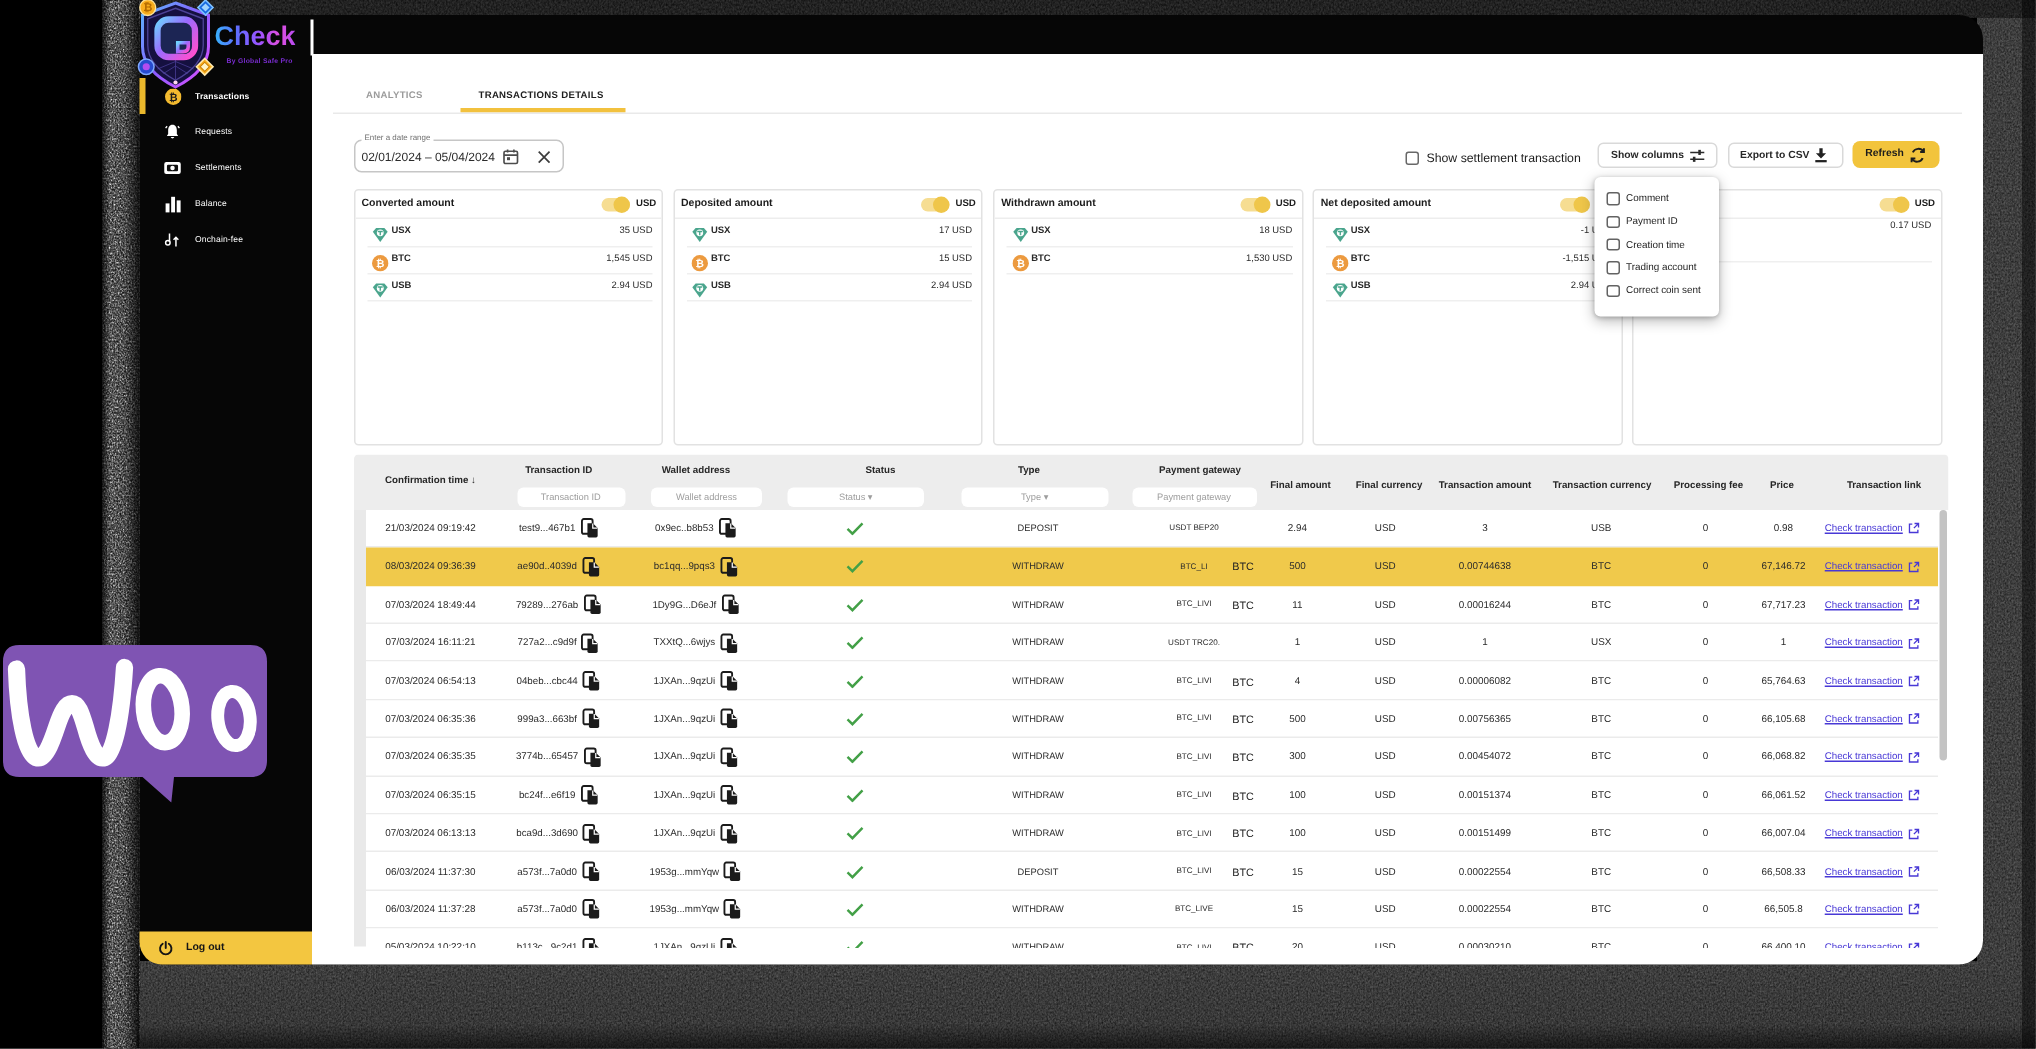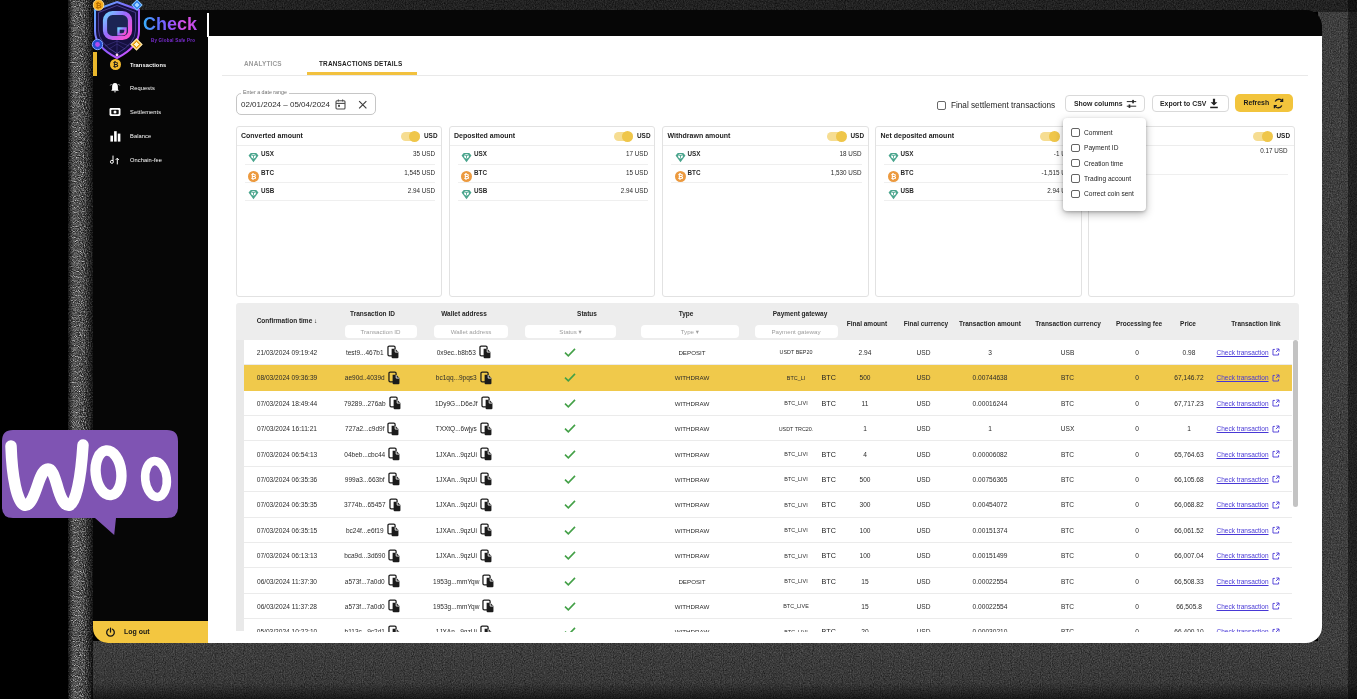--- a/index.html
+++ b/index.html
@@ -176,21 +176,21 @@
  <rect x="1" y="1.8" width="9" height="8.2" rx="1" fill="none" stroke="#4c4c4c" stroke-width="1.1"></rect>
  <path d="M1 4.4 H10" stroke="#4c4c4c" stroke-width="1.1"></path>
  <path d="M3.4 0.6 V2.6 M7.6 0.6 V2.6" stroke="#4c4c4c" stroke-width="1.1"></path>
  <rect x="3" y="5.8" width="2" height="2" fill="#4c4c4c"></rect>
 </svg>
 <svg class="abs" style="left:357.5px;top:99.5px" width="9.5" height="9.5" viewBox="0 0 10 10">
  <path d="M1.2 1.2 L8.8 8.8 M8.8 1.2 L1.2 8.8" stroke="#3c3c3c" stroke-width="1.2"></path>
 </svg>
 
 <div class="abs" style="left:936.5px;top:100.5px;width:9.5px;height:9.5px;border:1.4px solid #686868;border-radius:2px;background:#fff;"></div>
-<div class="abs" style="left:951px;top:101px;font-size:8.2px;color:#1d1d1d;">Final settlement transactions</div>
+<div class="abs" style="left:951px;top:101px;font-size:8.2px;color:#1d1d1d;">Show settlement transaction</div>
 
 <div class="abs" style="left:1064.5px;top:94.5px;width:80.5px;height:17.5px;border:1px solid #d9d9d9;border-radius:4px;background:#fff;"></div>
 <div class="abs" style="left:1074px;top:99.8px;font-size:6.9px;font-weight:700;color:#272727;">Show columns</div>
 <svg class="abs" style="left:1125.5px;top:98.5px" width="11" height="10" viewBox="0 0 11 10">
  <path d="M0.8 2.6 H10.2 M0.8 7.2 H10.2" stroke="#2b2b2b" stroke-width="1"></path>
  <rect x="6.2" y="0.9" width="1.7" height="3.4" fill="#2b2b2b"></rect>
  <rect x="2.6" y="5.5" width="1.7" height="3.4" fill="#2b2b2b"></rect>
 </svg>
 
 <div class="abs" style="left:1151.5px;top:94.5px;width:77.5px;height:17.5px;border:1px solid #d9d9d9;border-radius:4px;background:#fff;"></div>

